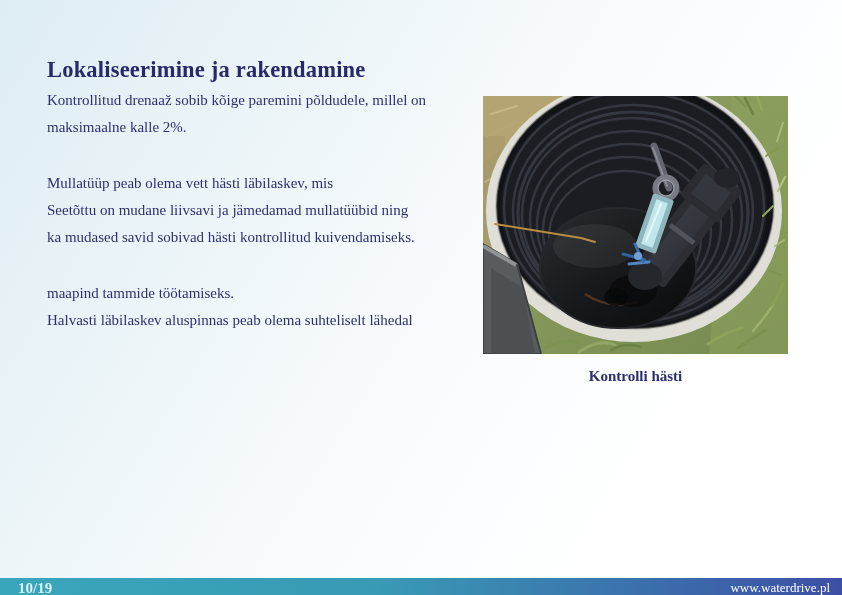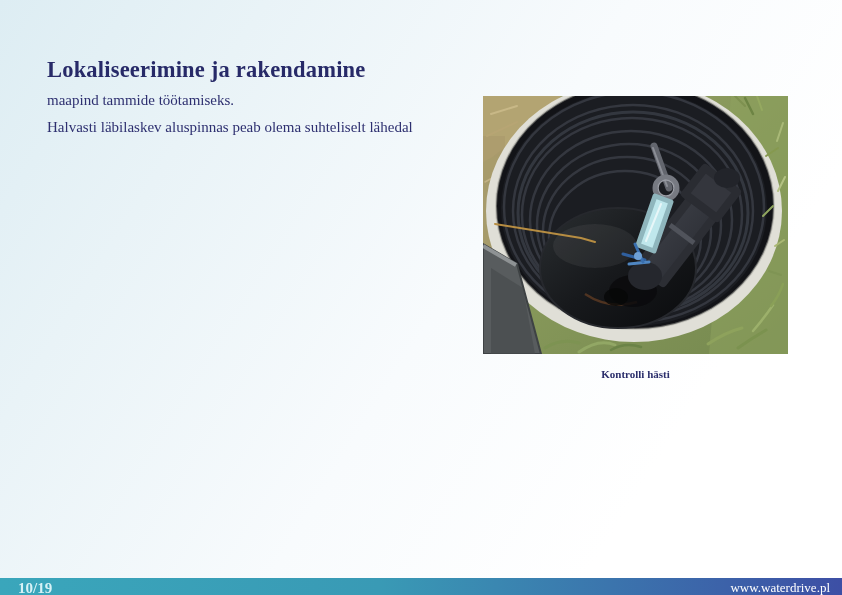--- a/index.html
+++ b/index.html
@@ -13,37 +13,46 @@
     position:absolute; left:47px; top:42px;
     font-size:22.5px; font-weight:bold; color:#272a68; letter-spacing:0.2px;
   }
   .text-col { position:absolute; left:47px; top:87px; width:430px; color:#2e3070; font-size:15px; }
   .para { margin:0 0 29px 0; }
   .line { line-height:27px; white-space:nowrap; }
   .photo-wrap { position:absolute; left:483px; top:96px; width:305px; height:258px; }
   .photo-wrap svg { display:block; filter:blur(0.4px); }
   .caption {
     position:absolute; left:483px; top:368px; width:305px; text-align:center;
-    font-size:11px; font-weight:bold; color:#2b2e6b;
+    font-size:15px; font-weight:bold; color:#2b2e6b;
   }
   .footer {
     position:absolute; left:0; bottom:0; width:842px; height:17px;
     background:linear-gradient(90deg, #3aa6bb 0%, #399ab5 45%, #3d4fa5 100%);
   }
   .footer .page { position:absolute; left:18px; top:2px; font-size:15px; font-weight:bold; color:#d8f2f6; }
   .footer .url  { position:absolute; right:12px; top:2px; font-size:13px; color:#ffffff; }
 </style>
 </head>
 <body>
 
 <div class="slide">
 
   <h1 class="title">Lokaliseerimine ja rakendamine</h1>
 
   <div class="text-col">
+    <div class="para">
+      <div class="line">Kontrollitud drenaaž sobib kõige paremini põldudele, millel on</div>
+      <div class="line">maksimaalne kalle 2%.</div>
+    </div>
+    <div class="para">
+      <div class="line">Mullatüüp peab olema vett hästi läbilaskev, mis</div>
+      <div class="line">Seetõttu on mudane liivsavi ja jämedamad mullatüübid ning</div>
+      <div class="line">ka mudased savid sobivad hästi kontrollitud kuivendamiseks.</div>
+    </div>
     <div class="para">
       <div class="line">maapind tammide töötamiseks.</div>
       <div class="line">Halvasti läbilaskev aluspinnas peab olema suhteliselt lähedal</div>
     </div>
   </div>
 
   <div class="photo-wrap">
     <svg width="305" height="258" viewBox="0 0 305 258" xmlns="http://www.w3.org/2000/svg">
       <defs>
         <linearGradient id="grassG" x1="0" y1="0" x2="1" y2="1">

